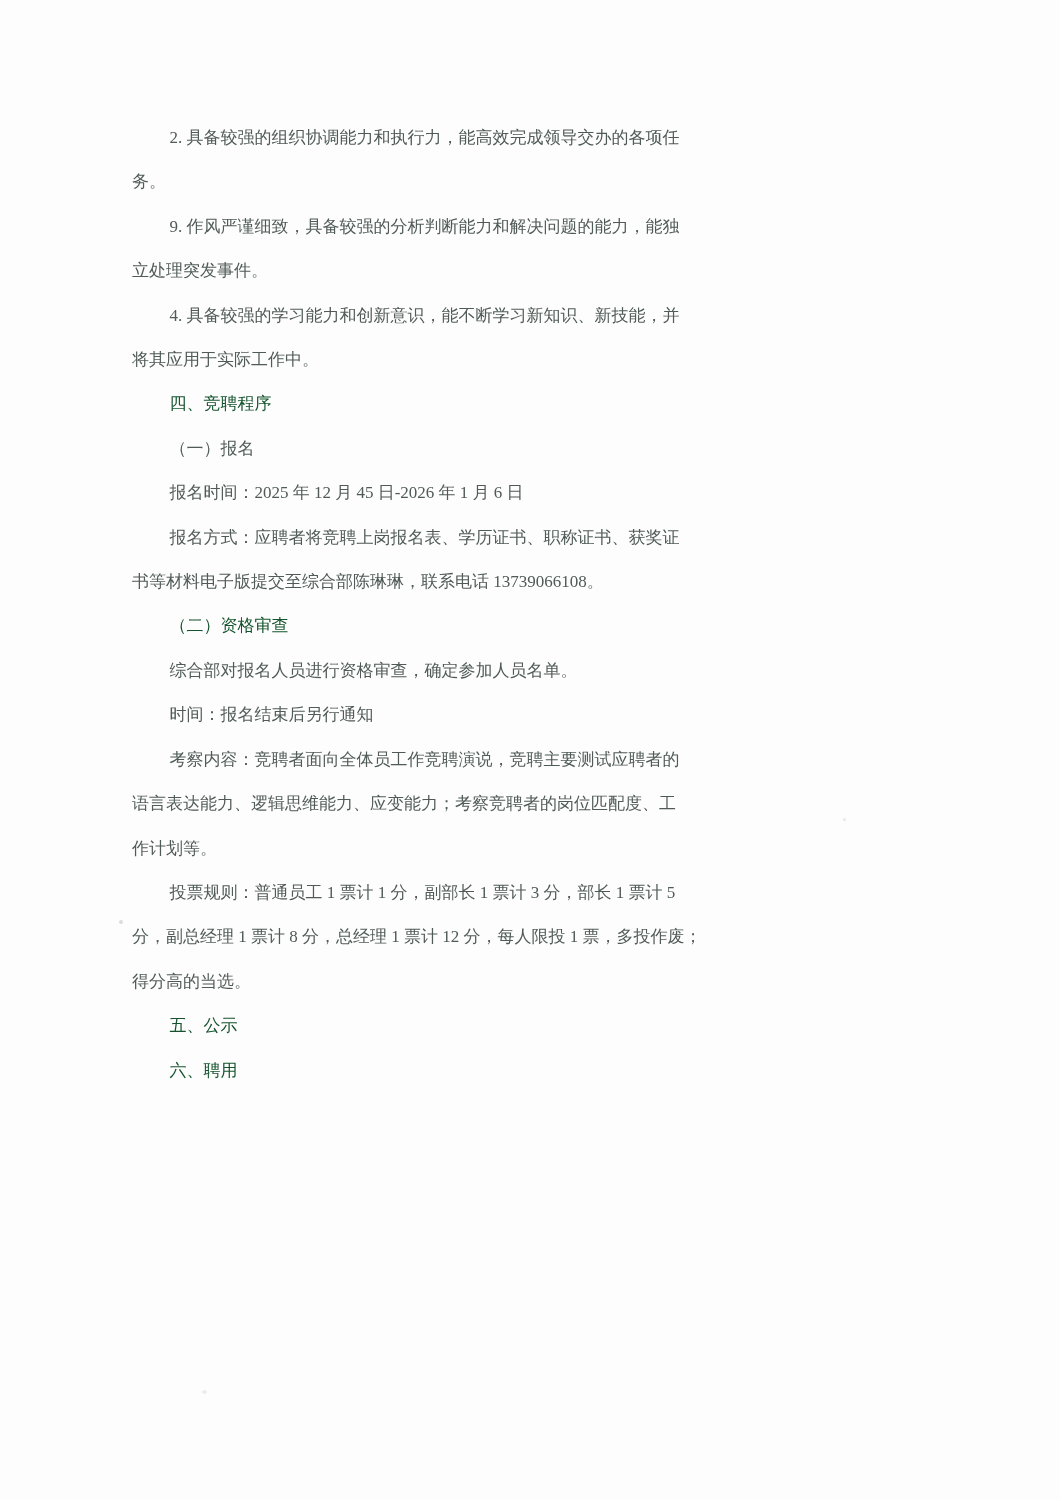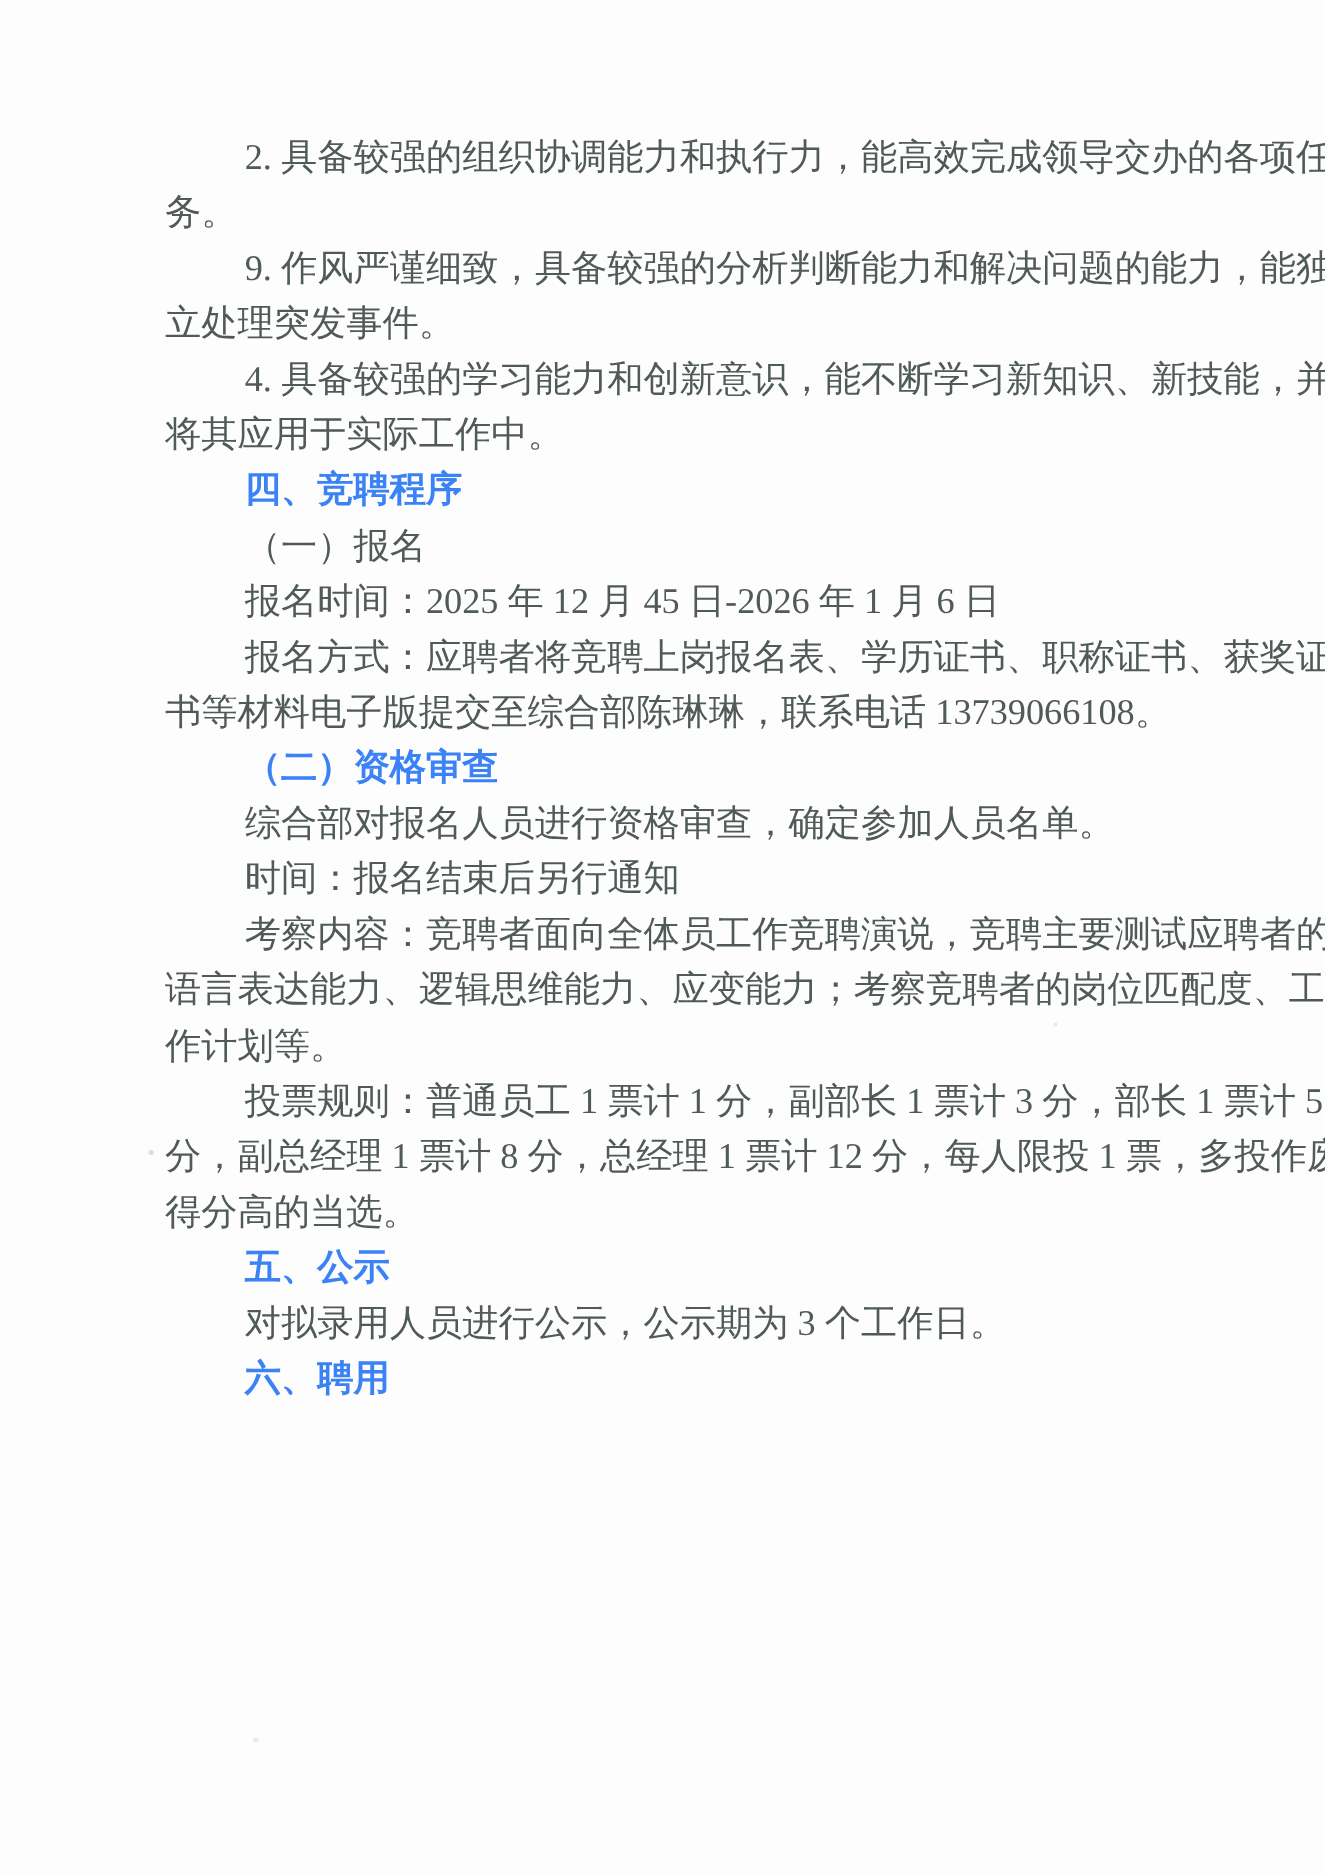--- a/index.html
+++ b/index.html
@@ -12,35 +12,35 @@
     width: 1060px;
     height: 1500px;
     background: #fdfdfd;
     overflow: hidden;
     font-family: "Liberation Serif", "DejaVu Serif", serif;
     color: #505b58;
   }
   .content {
     position: absolute;
     left: 132px;
-    top: 104px;
+    top: 116px;
     width: 812px;
-    font-size: 29px;
+    font-size: 17px;
     line-height: 44.4px;
   }
   .content p {
     margin: 0;
     padding: 0;
     white-space: pre;          
     text-indent: 2.2em;        
     font-weight: 400;
   }
   .content p.heading {
-    font-weight: 700;
-    color: #3b82f6;
+    font-weight: 400;
+    color: #14532d;
   }
   
   .speck {
     position: absolute;
     border-radius: 50%;
     background: #97a19e;
   }
   .speck.s1 { left: 119px; top: 920px; width: 4px; height: 4px; opacity: .35; }
   .speck.s2 { left: 843px; top: 818px; width: 3px; height: 3px; opacity: .22; }
   .speck.s3 { left: 202px; top: 1390px; width: 5px; height: 4px; opacity: .18; }
@@ -64,20 +64,19 @@
     <p class="heading">（二）资格审查</p>
     <p>综合部对报名人员进行资格审查，确定参加人员名单。</p>
     <p>时间：报名结束后另行通知</p>
     <p>考察内容：竞聘者面向全体员工作竞聘演说，竞聘主要测试应聘者的
 语言表达能力、逻辑思维能力、应变能力；考察竞聘者的岗位匹配度、工
 作计划等。</p>
     <p>投票规则：普通员工 1 票计 1 分，副部长 1 票计 3 分，部长 1 票计 5
 分，副总经理 1 票计 8 分，总经理 1 票计 12 分，每人限投 1 票，多投作废；
 得分高的当选。</p>
     <p class="heading">五、公示</p>
-    <p>对拟录用人员进行公示，公示期为 3 个工作日。</p>
     <p class="heading">六、聘用</p>
   </div>
 
   <div class="speck s1"></div>
   <div class="speck s2"></div>
   <div class="speck s3"></div>
 </div>
 
 </body></html>

